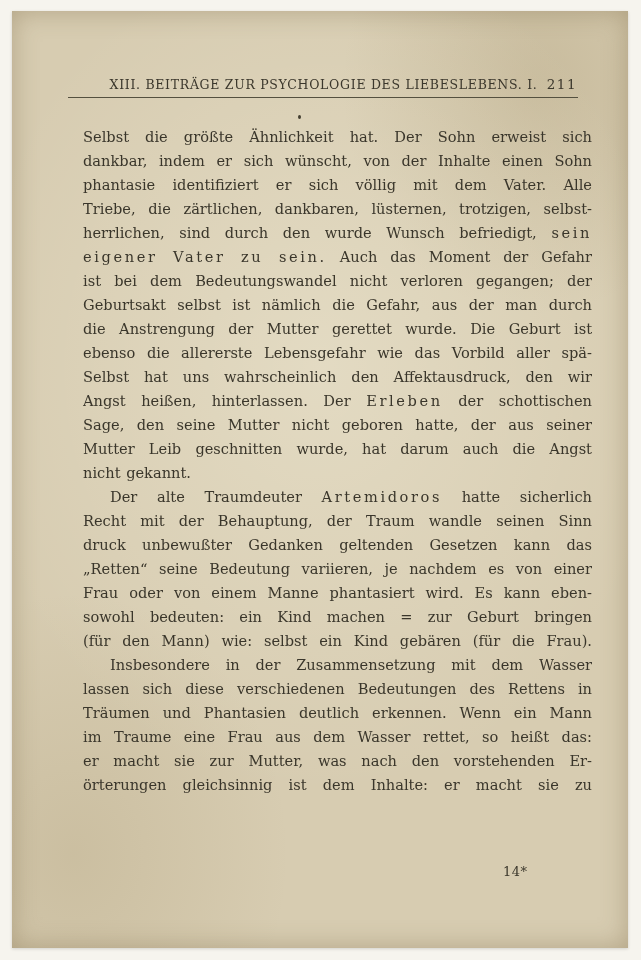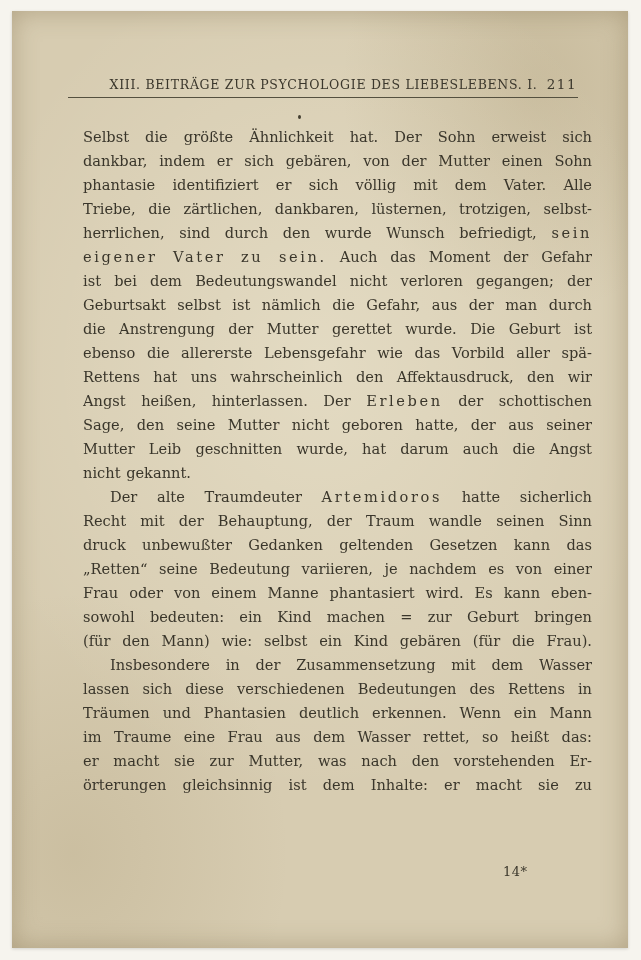--- a/index.html
+++ b/index.html
@@ -55,30 +55,30 @@
       <span class="pagenum">211</span>
     </div>
 
     <div class="rule"></div>
 
     <div class="speck"></div>
 
     <div class="body">
         <div>
           <div class="line"><span>Selbst die größte Ähnlichkeit hat. Der Sohn erweist sich</span></div>
-          <div class="line"><span>dankbar, indem er sich gebären, von der Mutter einen Sohn</span></div>
+          <div class="line"><span>dankbar, indem er sich wünscht, von der Inhalte einen Sohn</span></div>
           <div class="line"><span>phantasie identifiziert er sich völlig mit dem Vater. Alle</span></div>
           <div class="line"><span>Triebe, die zärtlichen, dankbaren, lüsternen, trotzigen, selbst-</span></div>
           <div class="line"><span>herrlichen, sind durch den wurde Wunsch befriedigt, </span><span class="sperr">sein</span></div>
           <div class="line"><span class="sperr">eigener Vater zu sein.</span><span> Auch das Moment der Gefahr</span></div>
           <div class="line"><span>ist bei dem Bedeutungswandel nicht verloren gegangen; der</span></div>
           <div class="line"><span>Geburtsakt selbst ist nämlich die Gefahr, aus der man durch</span></div>
           <div class="line"><span>die Anstrengung der Mutter gerettet wurde. Die Geburt ist</span></div>
           <div class="line"><span>ebenso die allererste Lebensgefahr wie das Vorbild aller spä-</span></div>
-          <div class="line"><span>Rettens hat uns wahrscheinlich den Affektausdruck, den wir</span></div>
+          <div class="line"><span>Selbst hat uns wahrscheinlich den Affektausdruck, den wir</span></div>
           <div class="line"><span>Angst heißen, hinterlassen. Der </span><span class="sperr">Erleben</span><span> der schottischen</span></div>
           <div class="line"><span>Sage, den seine Mutter nicht geboren hatte, der aus seiner</span></div>
           <div class="line"><span>Mutter Leib geschnitten wurde, hat darum auch die Angst</span></div>
           <div class="line last"><span>nicht gekannt.</span></div>
         </div>
         <div>
           <div class="line indent"><span>Der alte Traumdeuter </span><span class="sperr">Artemidoros</span><span> hatte sicherlich</span></div>
           <div class="line"><span>Recht mit der Behauptung, der Traum wandle seinen Sinn</span></div>
           <div class="line"><span>druck unbewußter Gedanken geltenden Gesetzen kann das</span></div>
           <div class="line"><span>„Retten“ seine Bedeutung variieren, je nachdem es von einer</span></div>

